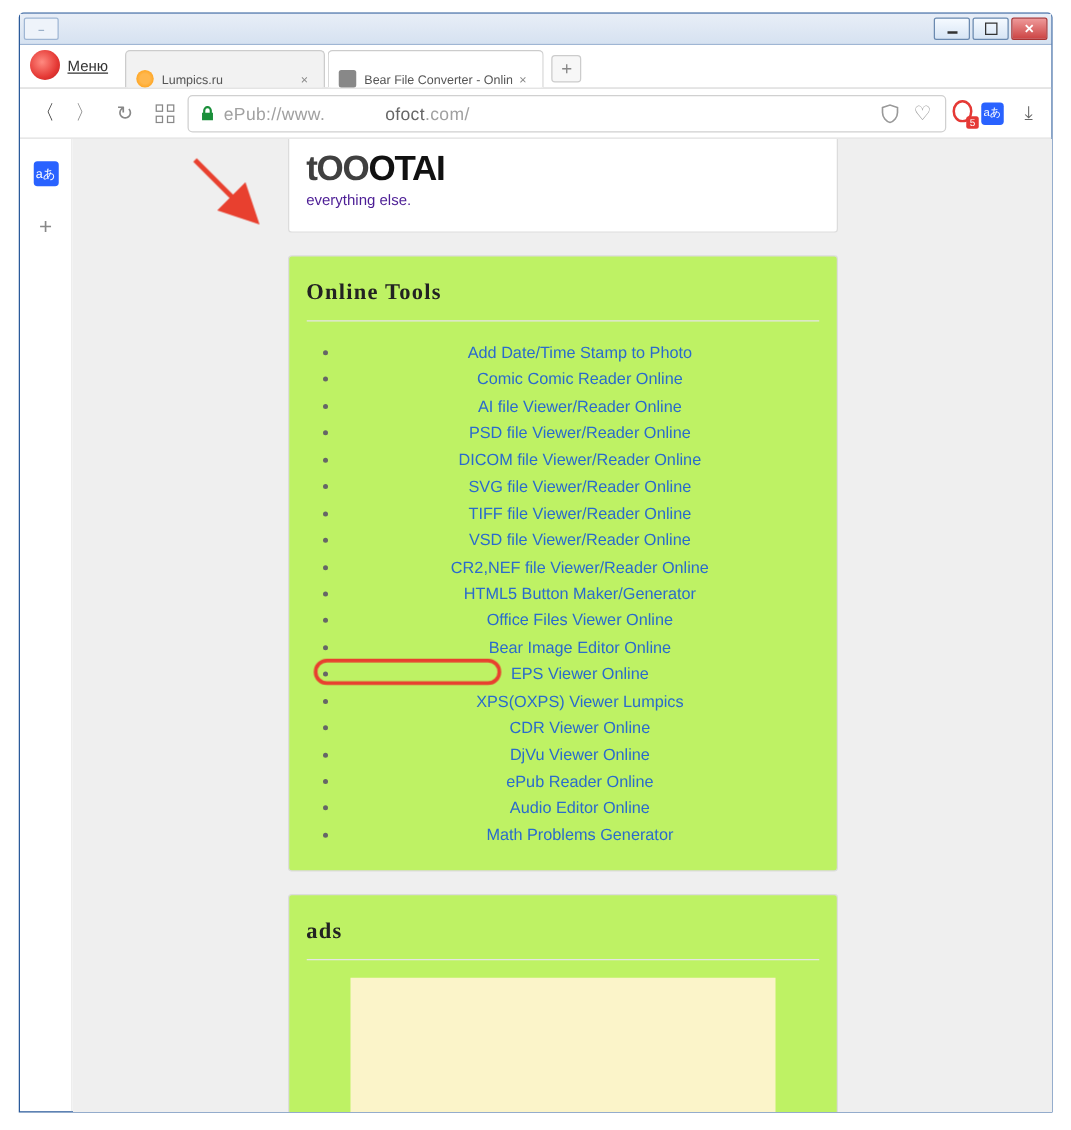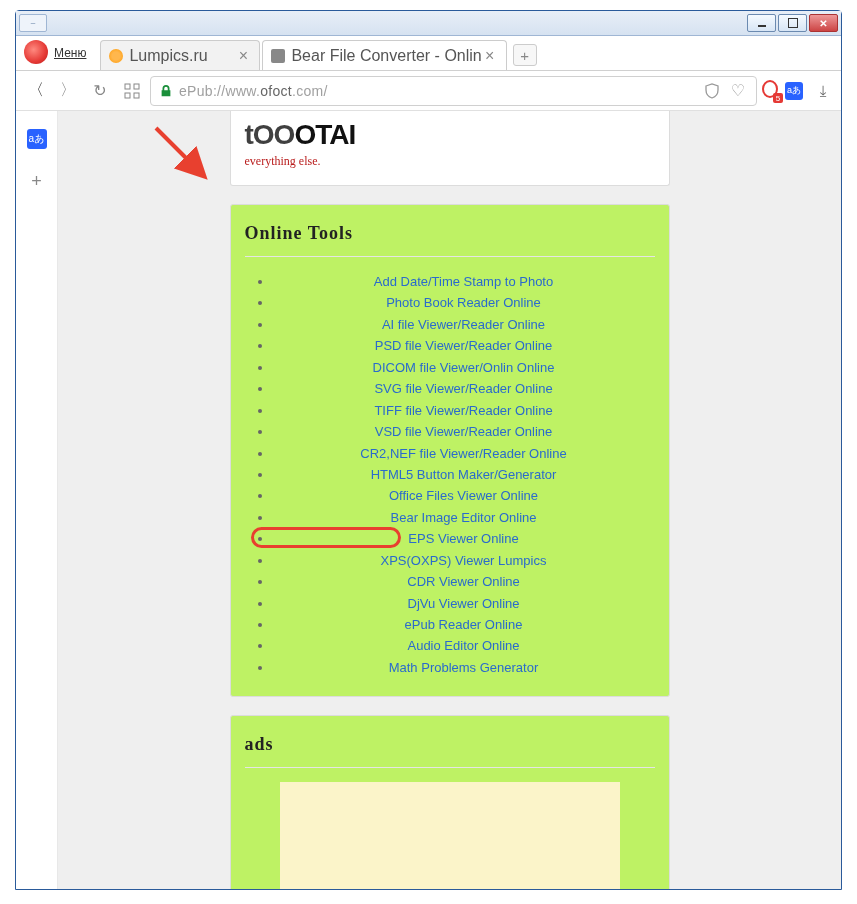--- a/index.html
+++ b/index.html
@@ -11,38 +11,38 @@
 .tb-min::before { content: ""; width: 8px; height: 2px; background: #333; position: relative; top: 3px; }
 .tb-max::before { content: ""; width: 8px; height: 8px; border: 1px solid #333; }
 .tb-close { background: linear-gradient(#e99,#c44); border-color: #a33; color: #fff; font-weight: bold; }
 .tb-close::before { content: "✕"; font-size: 10px; }
 .tb-spacer { flex: 1; }
 .tb-app { width: 28px; height: 18px; border: 1px solid #9fb6d4; border-radius: 2px; background: #eef3fa; margin-right: 4px; display: flex; align-items: center; justify-content: center; font-size: 9px; color: #5a7aa0; }
 
 .tabs-row { height: 35px; background: #fff; display: flex; align-items: flex-end; padding-left: 4px; border-bottom: 1px solid #d0d0d0; }
 .opera-logo { width: 24px; height: 24px; border-radius: 50%; background: radial-gradient(circle at 40% 40%, #ff8a80, #e53935 60%, #b71c1c); margin: 0 6px 6px 4px; }
 .menu-label { font-size: 12px; color: #333; margin-right: 14px; margin-bottom: 10px; text-decoration: underline; }
-.tab { height: 30px; border: 1px solid #ccc; border-bottom: none; border-radius: 4px 4px 0 0; display: flex; align-items: center; padding: 0 8px; font-size: 16px; color: #555; position: relative; min-width: 160px; margin-right: 2px; background: #f2f2f2; }
+.tab { height: 30px; border: 1px solid #ccc; border-bottom: none; border-radius: 4px 4px 0 0; display: flex; align-items: flex-end; padding: 0 8px; font-size: 10px; color: #555; position: relative; min-width: 160px; margin-right: 2px; background: #f2f2f2; }
 .tab.active { background: #fff; }
 .tab-favicon { width: 14px; height: 14px; margin-right: 6px; border-radius: 2px; flex-shrink: 0; }
 .fav-orange { background: radial-gradient(circle, #ffb74d 40%, #ff9800); border-radius: 50%; }
 .fav-grey { background: #888; }
 .tab-title { flex: 1; white-space: nowrap; overflow: hidden; text-overflow: ellipsis; }
 .tab-close { width: 16px; color: #888; text-align: center; }
 .new-tab { width: 24px; height: 22px; border: 1px solid #ccc; border-radius: 3px; display: flex; align-items: center; justify-content: center; color: #888; font-size: 15px; margin: 0 0 4px 4px; background: #f7f7f7; }
 
 .toolbar { height: 40px; background: #fff; border-bottom: 1px solid #e0e0e0; display: flex; align-items: center; padding: 0 6px; gap: 4px; }
 .nav-btn { width: 28px; height: 28px; display: flex; align-items: center; justify-content: center; color: #888; font-size: 16px; }
 .nav-btn:first-child { color: #333; }
 .nav-group { width: 28px; height: 28px; display: flex; align-items: center; justify-content: center; }
 .nav-group svg { width: 16px; height: 16px; }
 .addr-bar { flex: 1; height: 30px; border: 1px solid #d0d0d0; border-radius: 4px; display: flex; align-items: center; padding: 0 8px; gap: 6px; }
 .lock-icon { width: 14px; height: 14px; color: #1a8f3a; }
 .url-text { font-size: 14px; color: #a0a0a0; letter-spacing: .3px; }
-.url-text .domain { color: #666; }
+.url-text .domain { color: #666; margin-left: 48px; }
 .addr-spacer { flex: 1; }
 .addr-icon { width: 20px; height: 20px; color: #999; display: flex; align-items: center; justify-content: center; }
 .vpn-ico { width:16px; height:16px; }
 .ext-badge { width: 20px; color: #e53935; font-size: 14px; position: relative; }
 .ext-badge .n { position: absolute; right: -2px; bottom: -2px; background: #e53935; color: #fff; font-size: 8px; width: 10px; height: 10px; border-radius: 2px; display: flex; align-items: center; justify-content: center; }
 .ext-blue { width: 18px; height: 18px; background: #2962ff; border-radius: 3px; display: flex; align-items: center; justify-content: center; color: #fff; font-size: 9px; }
 .dl-icon { width: 24px; color: #666; font-size: 15px; text-align: center; margin-left: 4px; }
 
 .content-row { flex: 1; display: flex; overflow: hidden; position: relative; }
 .left-rail { width: 42px; border-right: 1px solid #e8e8e8; display: flex; flex-direction: column; align-items: center; padding-top: 18px; gap: 22px; }
@@ -52,21 +52,21 @@
 .page-area { flex: 1; background: #efefef; overflow-y: auto; position: relative; }
 .page-area::-webkit-scrollbar { width: 16px; }
 .page-area::-webkit-scrollbar-track { background: #f0f0f0; border-left: 1px solid #d8d8d8; }
 .page-area::-webkit-scrollbar-thumb { background: #c8c8c8; border: 3px solid #f0f0f0; border-radius: 8px; }
 
 .page-inner { width: 440px; margin: 0 auto; padding: 0 0 60px; }
 .card { background: #bef264; border: 1px solid #dcdcdc; border-radius: 3px; margin-bottom: 18px; padding: 12px 14px 18px; }
 .top-frag { background: #fff; border: 1px solid #dcdcdc; border-top: none; border-radius: 0 0 3px 3px; padding: 8px 14px 16px; margin-bottom: 18px; }
 .logo-frag { font-size: 28px; font-weight: 900; letter-spacing: -1px; color: #111; }
 .logo-frag .r { color: #404040; }
-.tagline { color: #b91c1c; font-size: 12px; font-family: Liberation Serif, serif; }
+.tagline { color: #4c1d95; font-size: 12px; }
 
 .card-title { font-family: Georgia, serif; font-size: 18px; font-weight: 600; color: #222; letter-spacing: 1px; padding: 6px 0 12px; border-bottom: 1px solid #e5e5e5; margin-bottom: 14px; }
 .tool-list { list-style: disc; padding-left: 28px; text-align: center; }
 .tool-list li { font-size: 13px; line-height: 1.65; color: #666; }
 .tool-list li a { color: #2a6bcc; text-decoration: none; }
 
 .ad-box { background: #fbf4c9; width: 340px; height: 320px; margin: 10px auto 0; }
 
 .highlight-oval { position: absolute; border: 3px solid #e8402f; border-radius: 12px; pointer-events: none; }
 
@@ -152,24 +152,24 @@
 
         <div class="top-frag">
           <div class="logo-frag"><span class="r">tOO</span>OTAI</div>
           <a class="tagline">everything else.</a>
         </div>
 
         <div class="card">
           <div class="card-title">Online Tools</div>
           <ul class="tool-list" id="tool-list">
               <li><a href="#">Add Date/Time Stamp to Photo</a></li>
-              <li><a href="#">Photo Book Reader Online</a></li>
+              <li><a href="#">Comic Comic Reader Online</a></li>
               <li><a href="#">AI file Viewer/Reader Online</a></li>
               <li><a href="#">PSD file Viewer/Reader Online</a></li>
-              <li><a href="#">DICOM file Viewer/Onlin Online</a></li>
+              <li><a href="#">DICOM file Viewer/Reader Online</a></li>
               <li><a href="#">SVG file Viewer/Reader Online</a></li>
               <li><a href="#">TIFF file Viewer/Reader Online</a></li>
               <li><a href="#">VSD file Viewer/Reader Online</a></li>
               <li><a href="#">CR2,NEF file Viewer/Reader Online</a></li>
               <li><a href="#">HTML5 Button Maker/Generator</a></li>
               <li><a href="#">Office Files Viewer Online</a></li>
               <li><a href="#">Bear Image Editor Online</a></li>
               <li id="hl-item"><a href="#">EPS Viewer Online</a></li>
               <li><a href="#">XPS(OXPS) Viewer Lumpics</a></li>
               <li><a href="#">CDR Viewer Online</a></li>

